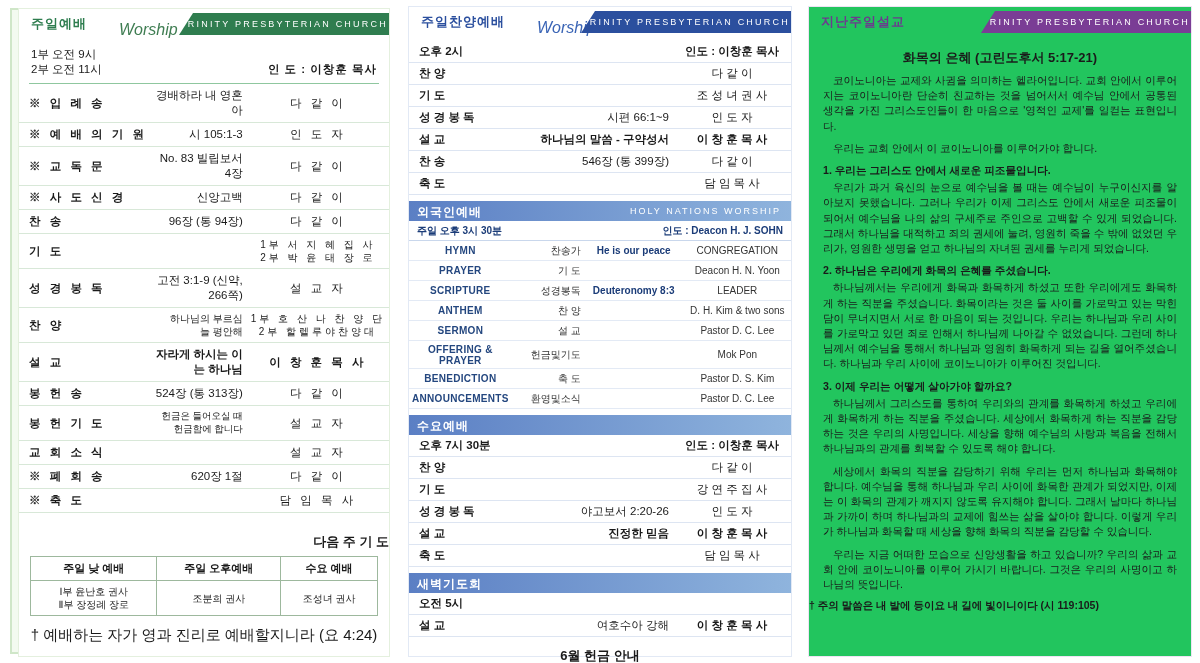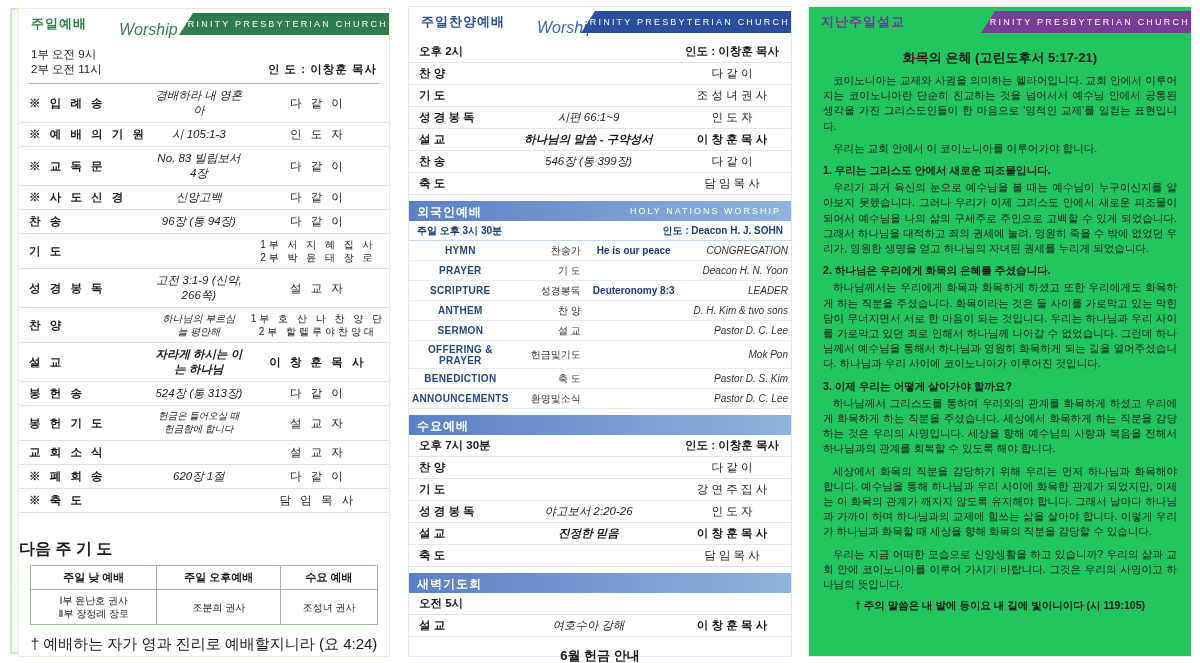--- a/index.html
+++ b/index.html
@@ -49,28 +49,28 @@
   .c1-times {
     padding: 4px 12px 2px 12px; font-size: 11.5px; line-height: 15px;
   }
   .c1-times .right { float: right; font-weight: bold; letter-spacing: 1px; }
   .rule-green { border: none; border-top: 1.5px solid #8fc79f; margin: 4px 10px 0 10px; }
 
   table.order { width: 100%; border-collapse: collapse; font-size: 11.5px; }
   table.order td { padding: 4px 4px; vertical-align: middle; }
   table.order tr { border-bottom: 1px solid #d8e8d8; }
   .c-left { width: 92px; font-weight: bold; letter-spacing: 3px; padding-left: 10px !important; white-space: nowrap; }
-  .c-mid { text-align: center; font-style: italic; }
+  .c-mid { text-align: right; }
   .c-right { width: 108px; text-align: center; letter-spacing: 3px; white-space: nowrap; }
   .mark { color: #333; }
   .twoline { font-size: 10px; line-height: 13px; }
   .bold { font-weight: bold; }
   .small { font-size: 9.5px; }
 
-  .c1-next-title { text-align: left; font-weight: bold; font-size: 16px; margin: 26px 0 5px; }
+  .c1-next-title { text-align: right; font-weight: bold; font-size: 13px; margin: 20px 0 5px; }
   table.grid3 { width: 94%; margin: 0 auto; border-collapse: collapse; font-size: 11px; }
   table.grid3 th, table.grid3 td { border: 1px solid #9db89d; padding: 4px 2px; text-align: center; }
   table.grid3 th { font-weight: bold; background: #fff; }
   table.grid3 td.small2 { font-size: 10px; line-height: 13px; }
   .c1-verse { text-align: center; font-size: 15px; margin-top: 10px; }
 
   
   .c2-frame {
     position: absolute; left: 14px; top: 8px; width: 372px; height: 646px;
     border: 2px solid #cfd9ef; background: #f2f6fc;
@@ -91,40 +91,40 @@
     color: #fff; font-size: 12px; font-weight: bold;
   }
   .sect-bar .t { position: absolute; left: 8px; top: 3px; letter-spacing: 1px; }
   .sect-bar .e { position: absolute; right: 10px; top: 5px; font-size: 9px; letter-spacing: 2px; font-weight: normal; }
   table.hn { width: 100%; border-collapse: collapse; font-size: 10px; }
   table.hn td { padding: 2.5px 3px; }
   table.hn tr { border-bottom: 1px solid #e3eaf5; }
   .hn-a { width: 92px; text-align: center; font-weight: bold; color: #24477f; letter-spacing: .3px; }
   .hn-b { width: 72px; text-align: right; color: #333; }
   .hn-c { width: 100px; text-align: center; font-weight: bold; color: #1b3c78; }
-  .hn-d { text-align: right; color: #333; font-style: italic; }
+  .hn-d { text-align: center; color: #333; }
   .c2-offer-title { text-align: center; font-weight: bold; font-size: 13px; margin: 10px 0 4px; }
 
   
   .c3-frame {
     position: absolute; left: 14px; top: 8px; width: 376px; height: 646px;
     border: 2px solid #e0d2ea; background: #faf6fc;
   }
   .c3-inner {
     position: absolute; left: 8px; top: 6px; right: 8px; bottom: 6px;
     background: #22c55e; border: 1px solid #eee3f4;
   }
   .hdr-title-p { color: #6c3b8f; }
   .hdr-band-p { background: #7a3d95; }
   .sermon-title { text-align: center; font-weight: bold; font-size: 13px; margin: 8px 0 6px; }
   .body-text { padding: 0 14px; font-size: 10.6px; line-height: 15.2px; text-align: justify; }
   .body-text p { margin: 0 0 7px 0; }
   .body-text p.indent { text-indent: 10px; }
   .body-text p.num { font-weight: bold; margin-bottom: 2px; }
-  .c3-verse { text-align: center; font-size: 10.5px; margin-top: 6px; font-weight: bold; }
+  .c3-verse { text-align: left; font-size: 10.5px; margin-top: 6px; font-weight: bold; }
 </style>
 </head>
 <body>
 
 <div class="page">
 
   <div class="col col-1">
     <div class="c1-frame"></div>
     <div class="c1-inner">
 

